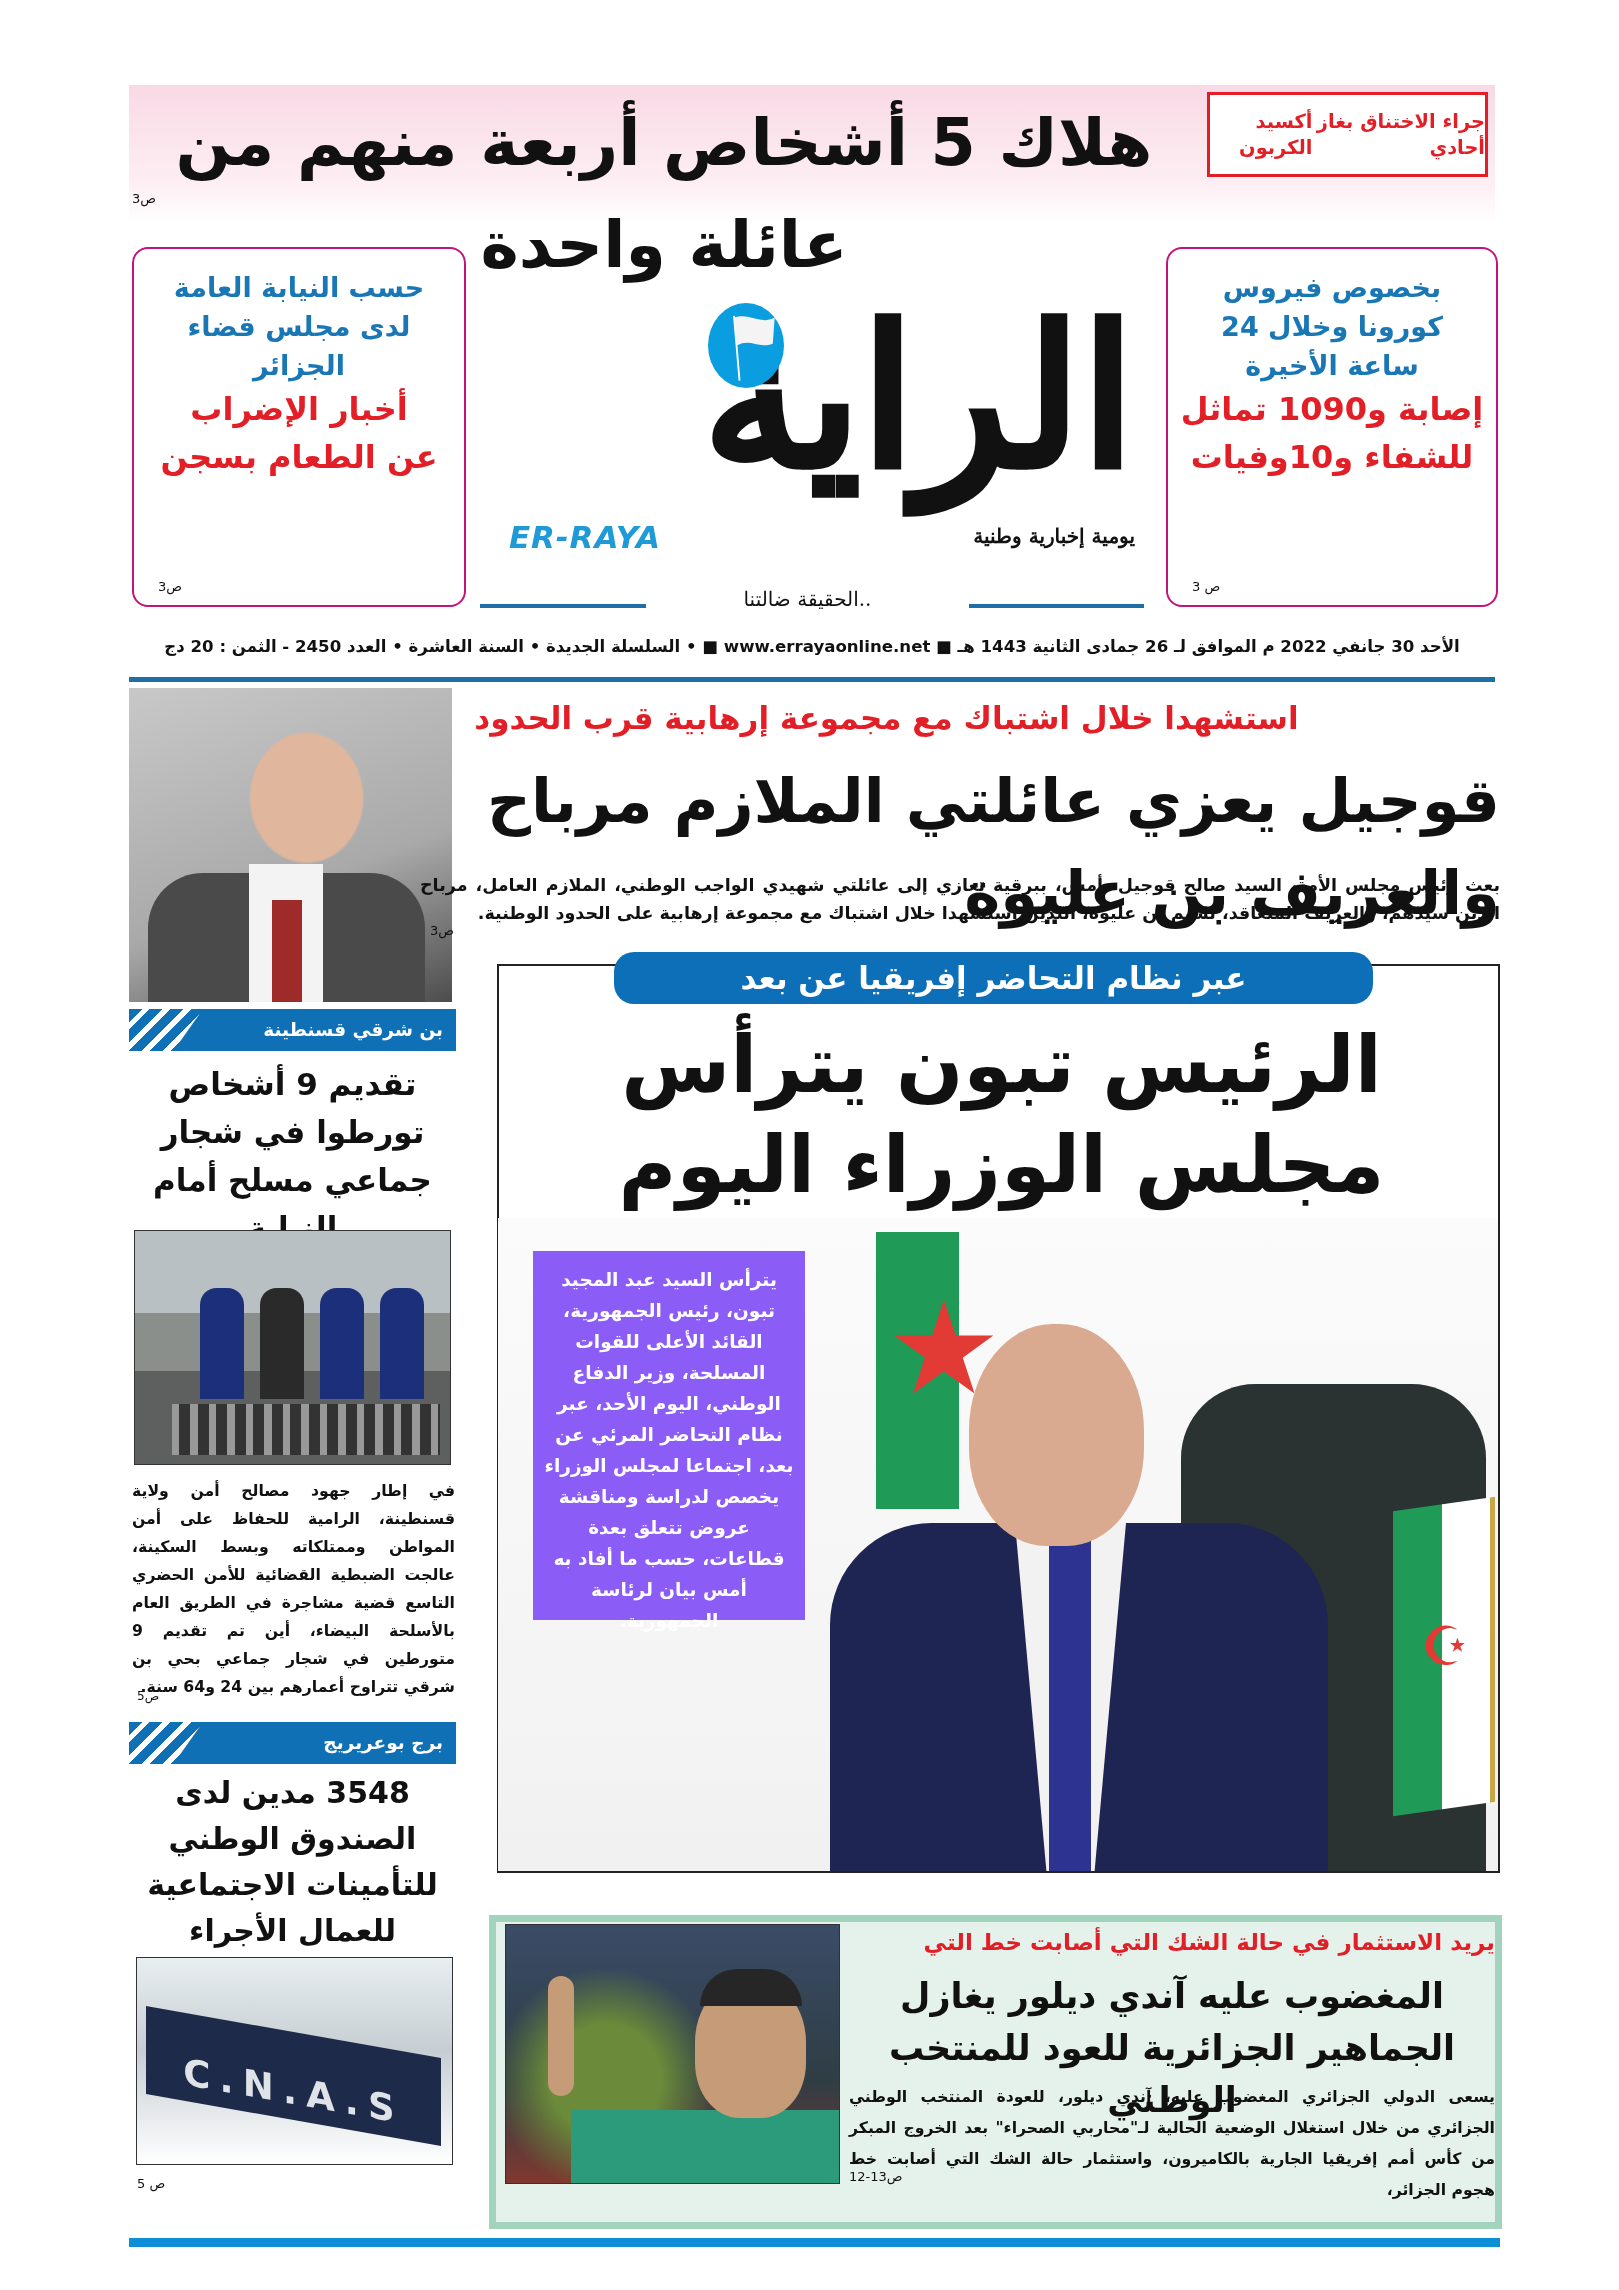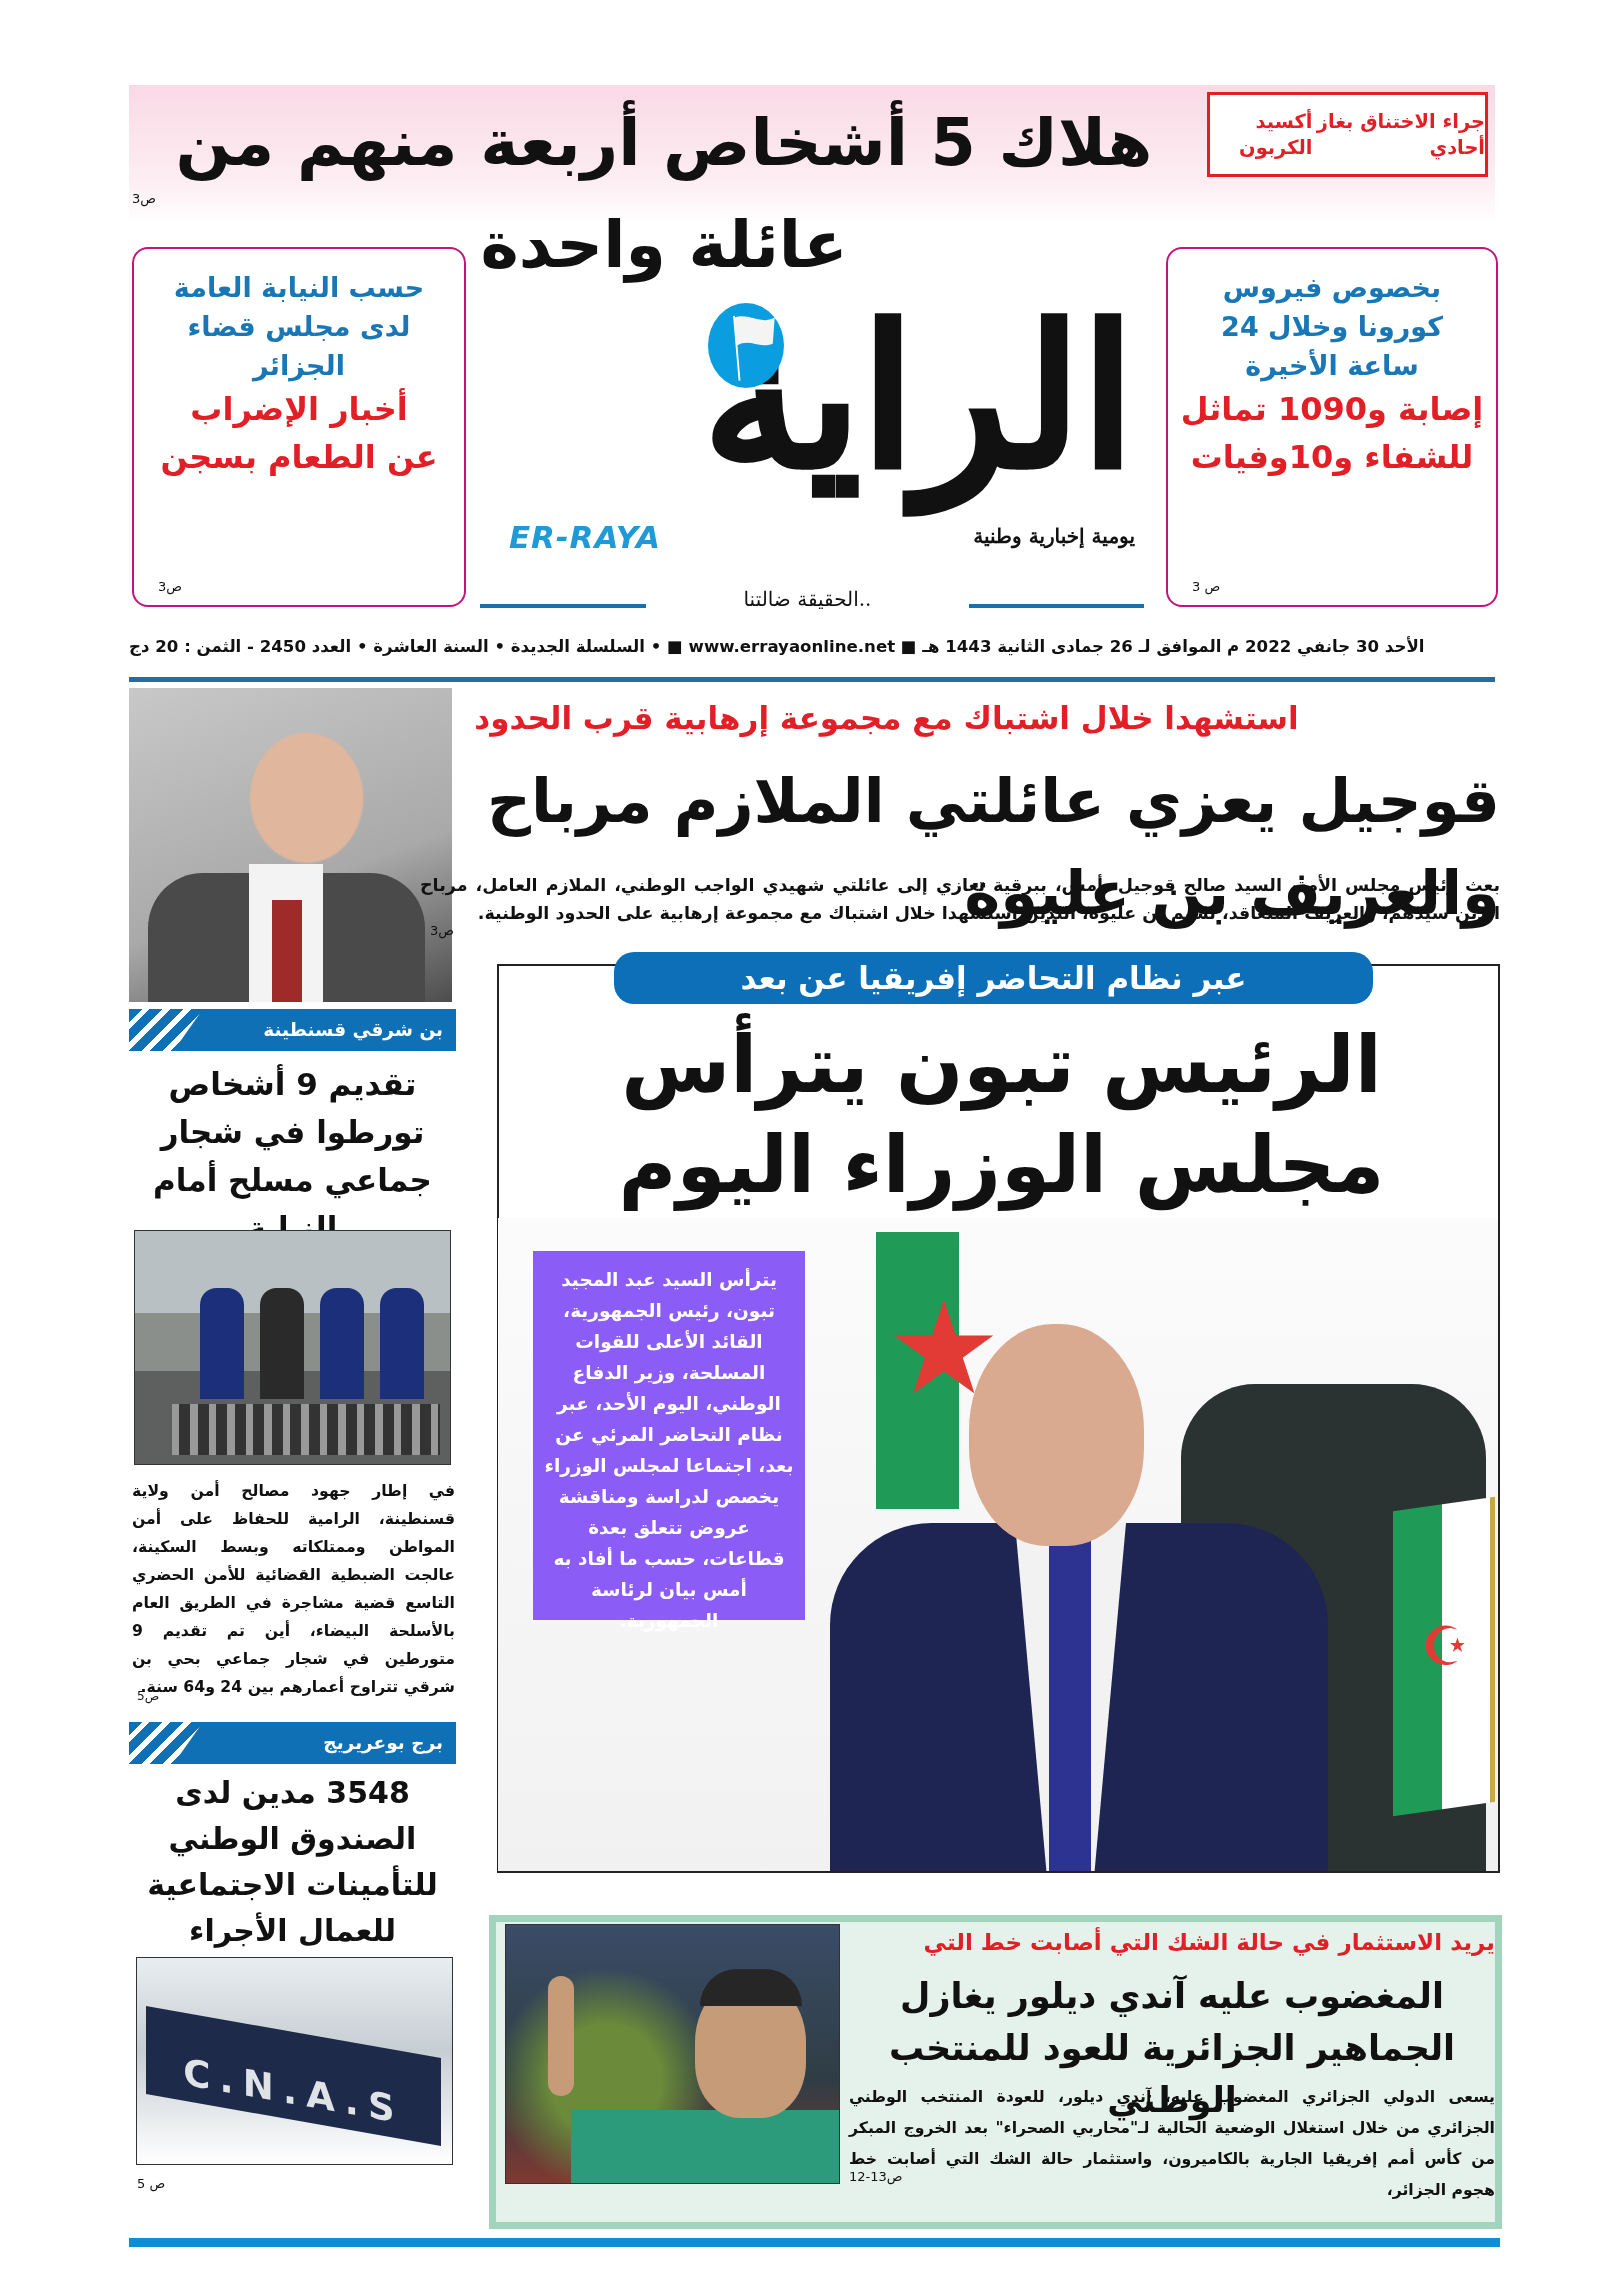--- a/index.html
+++ b/index.html
@@ -31,21 +31,21 @@
   #logo-text { position: absolute; right: 0; top: 9.2px; font-size: 194px; font-weight: bold;
     color: #111; line-height: 222px; -webkit-text-stroke: 2.8px #111; letter-spacing: -3.7px; font-family: "DejaVu Serif", serif; }
   #logo-flag { position: absolute; left: 210px; top: 26px; width: 76px; height: 85px; border-radius: 50%; background: #0a9ee0; }
   #logo-latin { position: absolute; left: 11px; top: 242px; color: #1f9ad6; font-weight: bold; font-style: italic;
     font-size: 31px; letter-spacing: 0.9px; font-family: "DejaVu Sans", sans-serif; }
   #logo-sub { position: absolute; right: 0; top: 247px; font-size: 20px; font-weight: bold; color: #111; font-family: "DejaVu Serif", serif; }
   #slogan { left: 646px; top: 587px; width: 323px; text-align: center; font-size: 20px; color: #111; font-family: "DejaVu Serif", serif; }
   .slogan-rule { top: 604px; height: 3.7px; background: #1e6fa6; }
 
   
-  #issue-line { left: 129px; top: 637px; width: 1366px; font-size: 16.6px; font-weight: bold; white-space: nowrap; direction: rtl; text-align: left; }
+  #issue-line { left: 129px; top: 637px; width: 1366px; font-size: 16.6px; font-weight: bold; white-space: nowrap; direction: rtl; text-align: center; }
   #rule-1 { left: 129px; top: 677px; width: 1366px; height: 4.6px; background: #1e6fa6; }
 
   
   #kicker-1 { left: 425px; top: 700px; width: 923px; text-align: center; color: #e21f26; font-weight: bold; font-size: 31px; }
   #headline-1 { left: 425px; top: 755px; width: 1075px; text-align: right; font-weight: bold; font-size: 61px; line-height: 92px; letter-spacing: -0.9px; }
   #body-1 { left: 420px; top: 871px; width: 1080px; font-size: 17.5px; font-weight: bold; line-height: 28px; text-align: justify; }
   #portrait { left: 129px; top: 688px; width: 323px; height: 314px;
     background: radial-gradient(ellipse at 55% 35%, #e0b79d 0 22%, transparent 23%), linear-gradient(160deg,#c8c8c8,#a9a9a9 60%,#4d4d4d); }
   #portrait .suit { position:absolute; left: 18.5px; bottom: 0; width: 277px; height: 129px; background: #4a4a4a; border-radius: 55px 55px 0 0; }
   #portrait .shirt { position:absolute; left: 120px; bottom: 0; width: 74px; height: 138px; background: #f3f3f3; }

